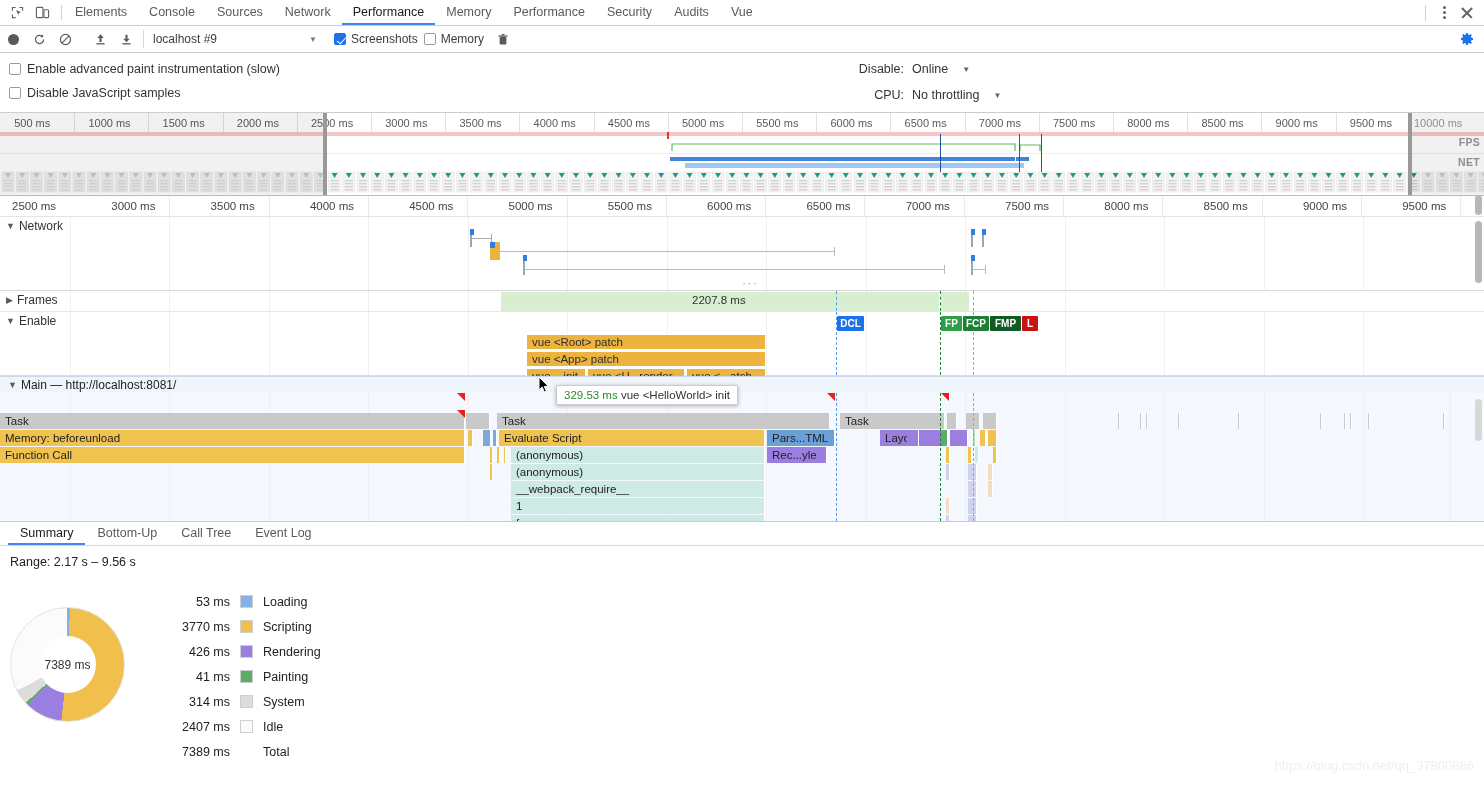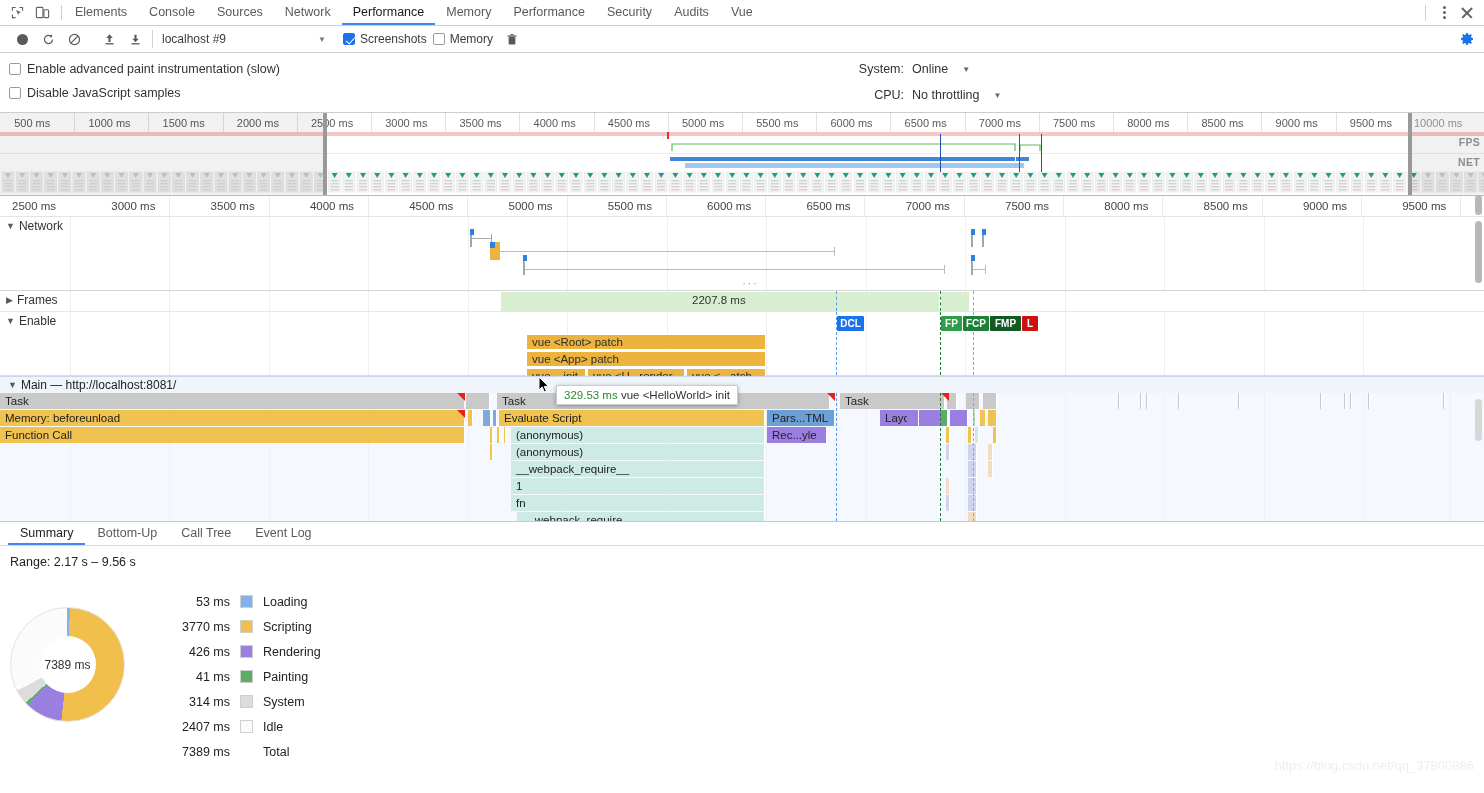--- a/index.html
+++ b/index.html
@@ -21,21 +21,21 @@
           justify-content:center; gap:2px; cursor:pointer; }
   .kebab i{ width:3px; height:3px; border-radius:50%; background:#5f6368; display:block; }
   .xbtn{ width:22px; height:22px; position:relative; cursor:pointer; }
   .xbtn::before,.xbtn::after{ content:""; position:absolute; left:4px; top:10px; width:14px;
      height:1.6px; background:#5f6368; }
   .xbtn::before{ transform:rotate(45deg);} .xbtn::after{ transform:rotate(-45deg);}
   .vsep{ width:1px; height:16px; background:#d0d0d0; margin:0 6px; }
 
   
   .rectool{ height:27px; display:flex; align-items:center; border-bottom:1px solid #cdcdcd;
-            padding-left:9px; gap:0; background:#fff; }
+            gap:0; background:#fff; }
   .ri{ width:26px; height:22px; display:flex; align-items:center; justify-content:center;
        cursor:pointer; }
   .dot{ width:11px; height:11px; border-radius:50%; background:#5a5a5a; }
   .reloadico{ width:13px; height:13px; }
   .clearico{ width:13px; height:13px; }
   .sel{ display:flex; align-items:center; margin-left:4px; border-left:1px solid #d5d5d5;
         padding-left:9px; height:18px; }
   .sel-label{ font-size:12px; color:#3c3c3c; }
   .sel-arrow{ margin-left:auto; font-size:8px; color:#777; padding:0 6px 0 40px; }
   .cb{ display:flex; align-items:center; gap:5px; margin-left:6px; cursor:pointer; }
@@ -104,21 +104,21 @@
   .tbar{ position:absolute; height:16px; background:#ecb43e; border:1px solid #fff;
          color:#2d2d2d; font-size:11.5px; line-height:14px; padding-left:5px; overflow:hidden;
          white-space:nowrap; cursor:pointer; }
 
   
   .mainsec{ height:145px; background:#f5f8fe; border-top:1px solid #cbd7ea; overflow:hidden;
             position:relative; }
   .mainhdr{ height:16px; background:#f0f4fb; font-size:12px; color:#222; padding-left:8px;
             position:relative; z-index:20; display:flex; align-items:center; gap:4px; }
   .lbar{ position:absolute; height:16px; overflow:hidden; white-space:nowrap; font-size:11.5px;
-         line-height:16px; color:#222; border-right:1px solid #fff; cursor:pointer; }
+         line-height:16px; color:#222; border-right:1px solid #fff; cursor:pointer;margin-top:20px; }
   .ltext{ padding-left:5px; }
   .warn{ position:absolute; width:0; height:0; border-top:8px solid #e8201a;
          border-left:8px solid transparent; z-index:14; }
 
   
   .tip{ position:absolute; background:#fff; border:1px solid #ccc; box-shadow:0 1px 4px rgba(0,0,0,.3);
         padding:3px 7px; font-size:11.5px; z-index:60; white-space:nowrap; }
   .tip .ms{ color:#2a8a2a; }
   .cursor{ position:absolute; z-index:70; width:12px; height:18px; }
 
@@ -248,21 +248,21 @@
   <div class="srow">
     <div class="box"></div>
     <span>Enable advanced paint instrumentation (slow)</span>
   </div>
   <div class="srow">
     <div class="box"></div>
     <span>Disable JavaScript samples</span>
   </div>
   <div class="netcpu">
     <div class="ncrow">
-      <div class="nclab">System:</div>
+      <div class="nclab">Disable:</div>
       <div class="ncval">Online</div>
       <div class="ncarr">▼</div>
     </div>
     <div class="ncrow">
       <div class="nclab">CPU:</div>
       <div class="ncval">No throttling</div>
       <div class="ncarr">▼</div>
     </div>
   </div>
 </div>

